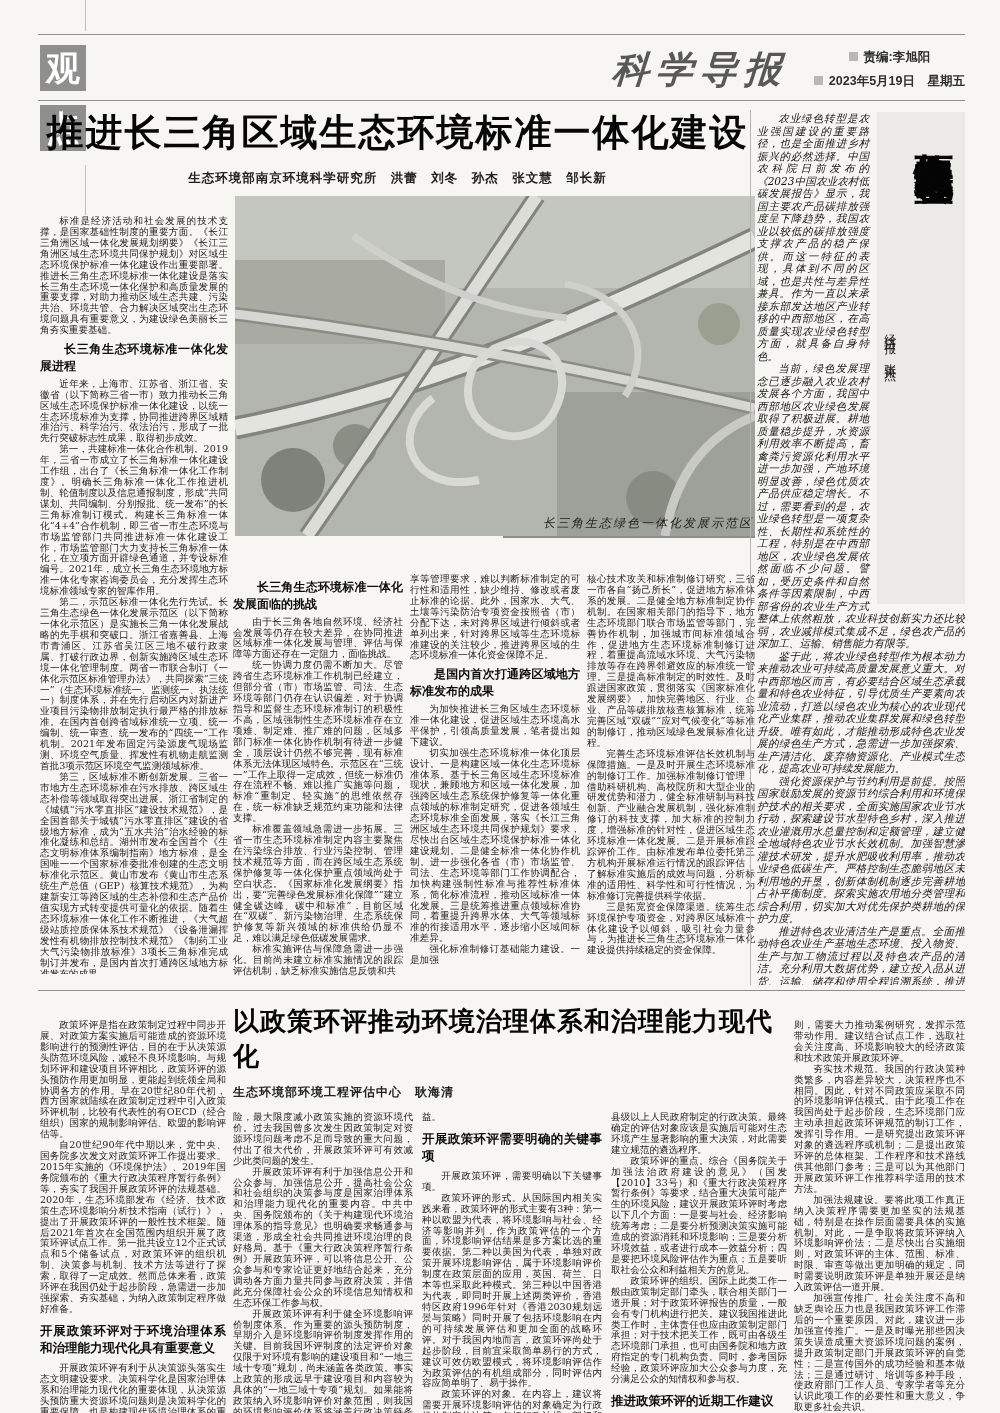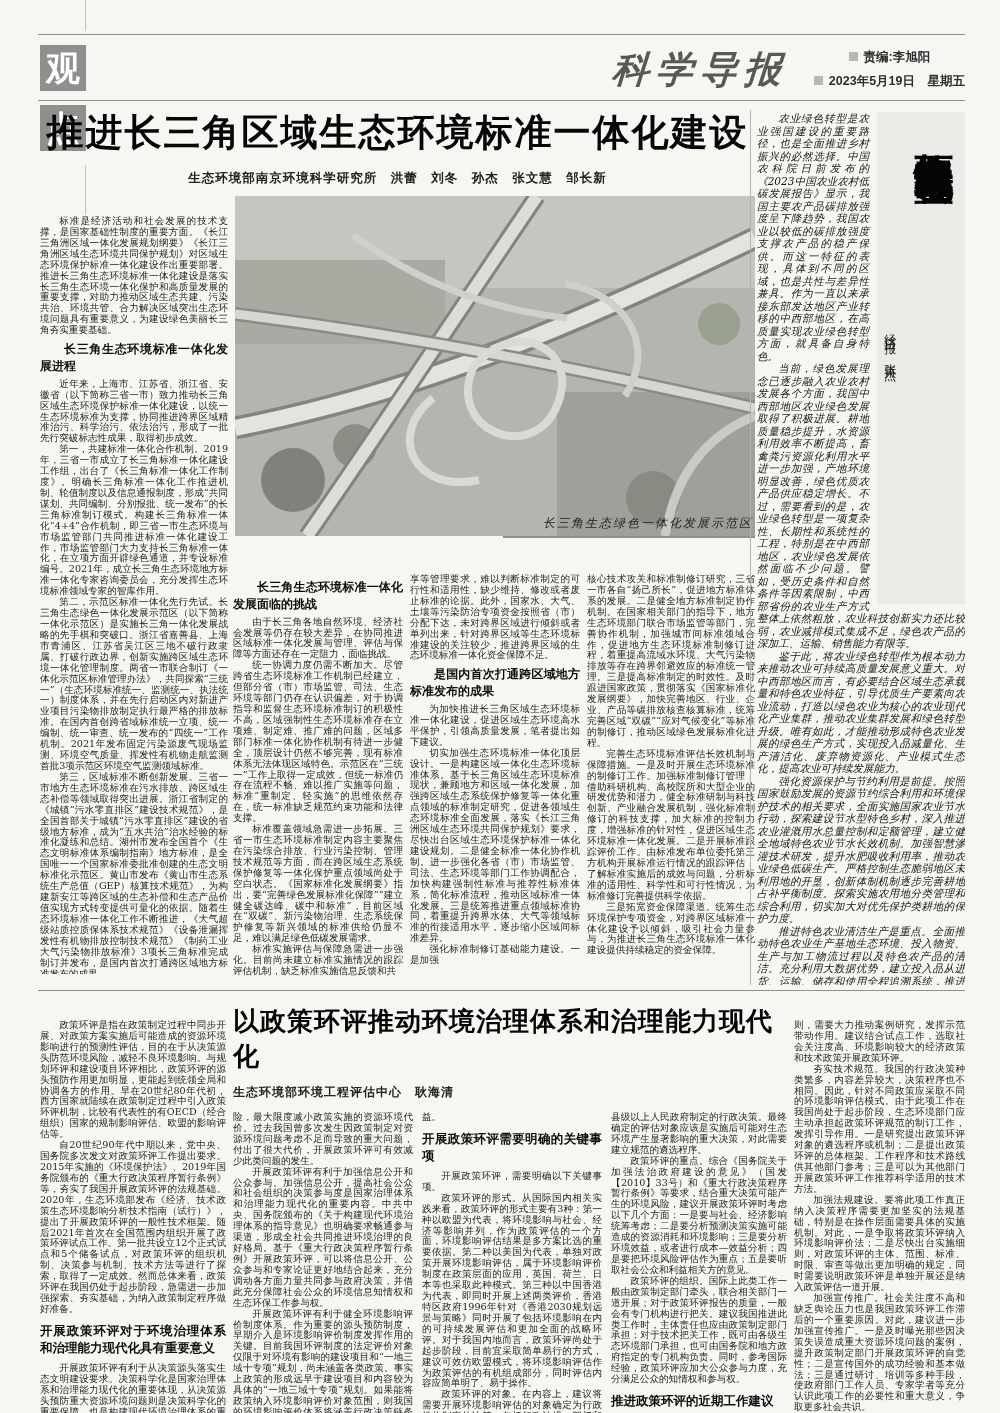--- a/index.html
+++ b/index.html
@@ -140,21 +140,21 @@
 
   <div class="sidebar">
     <div class="vheadbox">
       <div class="vhead">加快中西部农业集群绿色转型</div>
       <div class="vattr">
         <span>经济日报</span><span class="gap"></span><span>张再杰</span>
       </div>
     </div>
     <p>农业绿色转型是农业强国建设的重要路径，也是全面推进乡村振兴的必然选择。中国农科院日前发布的《2023中国农业农村低碳发展报告》显示，我国主要农产品碳排放强度呈下降趋势，我国农业以较低的碳排放强度支撑农产品的稳产保供。而这一特征的表现，具体到不同的区域，也是共性与差异性兼具。作为一直以来承接东部发达地区产业转移的中西部地区，在高质量实现农业绿色转型方面，就具备自身特色。</p>
     <p>当前，绿色发展理念已逐步融入农业农村发展各个方面，我国中西部地区农业绿色发展取得了积极进展。耕地质量稳步提升，水资源利用效率不断提高，畜禽粪污资源化利用水平进一步加强，产地环境明显改善，绿色优质农产品供应稳定增长。不过，需要看到的是，农业绿色转型是一项复杂性、长期性和系统性的工程，特别是在中西部地区，农业绿色发展依然面临不少问题。譬如，受历史条件和自然条件等因素限制，中西部省份的农业生产方式整体上依然粗放，农业科技创新实力还比较弱，农业减排模式集成不足，绿色农产品的深加工、运输、销售能力有限等。</p>
-    <p>鉴于此，将农业绿色转型作为根本动力来推动农业可持续高质量发展意义重大。对中西部地区而言，有必要结合区域生态承载量和特色农业特征，引导优质生产要素向农业流动，打造以绿色农业为核心的农业现代化产业集群，推动农业集群发展和绿色转型升级。唯有如此，才能推动形成特色农业发展的绿色生产方式，实现投入品减量化、生产清洁化、废弃物资源化、产业模式生态化，提高农业可持续发展能力。</p>
+    <p>鉴于此，将农业绿色转型作为根本动力来推动农业可持续高质量发展意义重大。对中西部地区而言，有必要结合区域生态承载量和特色农业特征，引导优质生产要素向农业流动，打造以绿色农业为核心的农业现代化产业集群，推动农业集群发展和绿色转型升级。唯有如此，才能推动形成特色农业发展的绿色生产方式，急需进一步加强探索、生产清洁化、废弃物资源化、产业模式生态化，提高农业可持续发展能力。</p>
     <p>强化资源保护与节约利用是前提。按照国家鼓励发展的资源节约综合利用和环境保护技术的相关要求，全面实施国家农业节水行动，探索建设节水型特色乡村，深入推进农业灌溉用水总量控制和定额管理，建立健全地域特色农业节水长效机制。加强智慧滲灌技术研发，提升水肥吸收利用率，推动农业绿色低碳生产。严格控制生态脆弱地区未利用地的开垦，创新体制机制逐步完善耕地占补平衡制度。探索实施农用地分类管理和综合利用，切实加大对优先保护类耕地的保护力度。</p>
     <p>推进特色农业清洁生产是重点。全面推动特色农业生产基地生态环境、投入物资、生产与加工物流过程以及特色农产品的清洁。充分利用大数据优势，建立投入品从进货、运输、储存和使用全程追溯系统，推进化肥和农药逐步减量化施用，引进专业技术机构对农药风险进行评估，结合地方特色构建农药风险技术标准体系。积极探索与自然资源禀赋相适应的种养循环一体化，在种苗来源、饲料质量、生产加工等方面实施全过程管理，重点是推进垦区废旧地膜和县域包装废弃物的回收处理，探索特色农林牧渔融合循环发展模式，建设健康稳定的特色田园生态系统。</p>
 
   </div>
 
   <div class="rule" style="left:38px; top:990px; width:927px; height:1px;"></div>
 
   <div class="bot-head">
     <h2>以政策环评推动环境治理体系和治理能力现代化</h2>
     <div class="bot-byline">生态环境部环境工程评估中心　耿海清</div>

